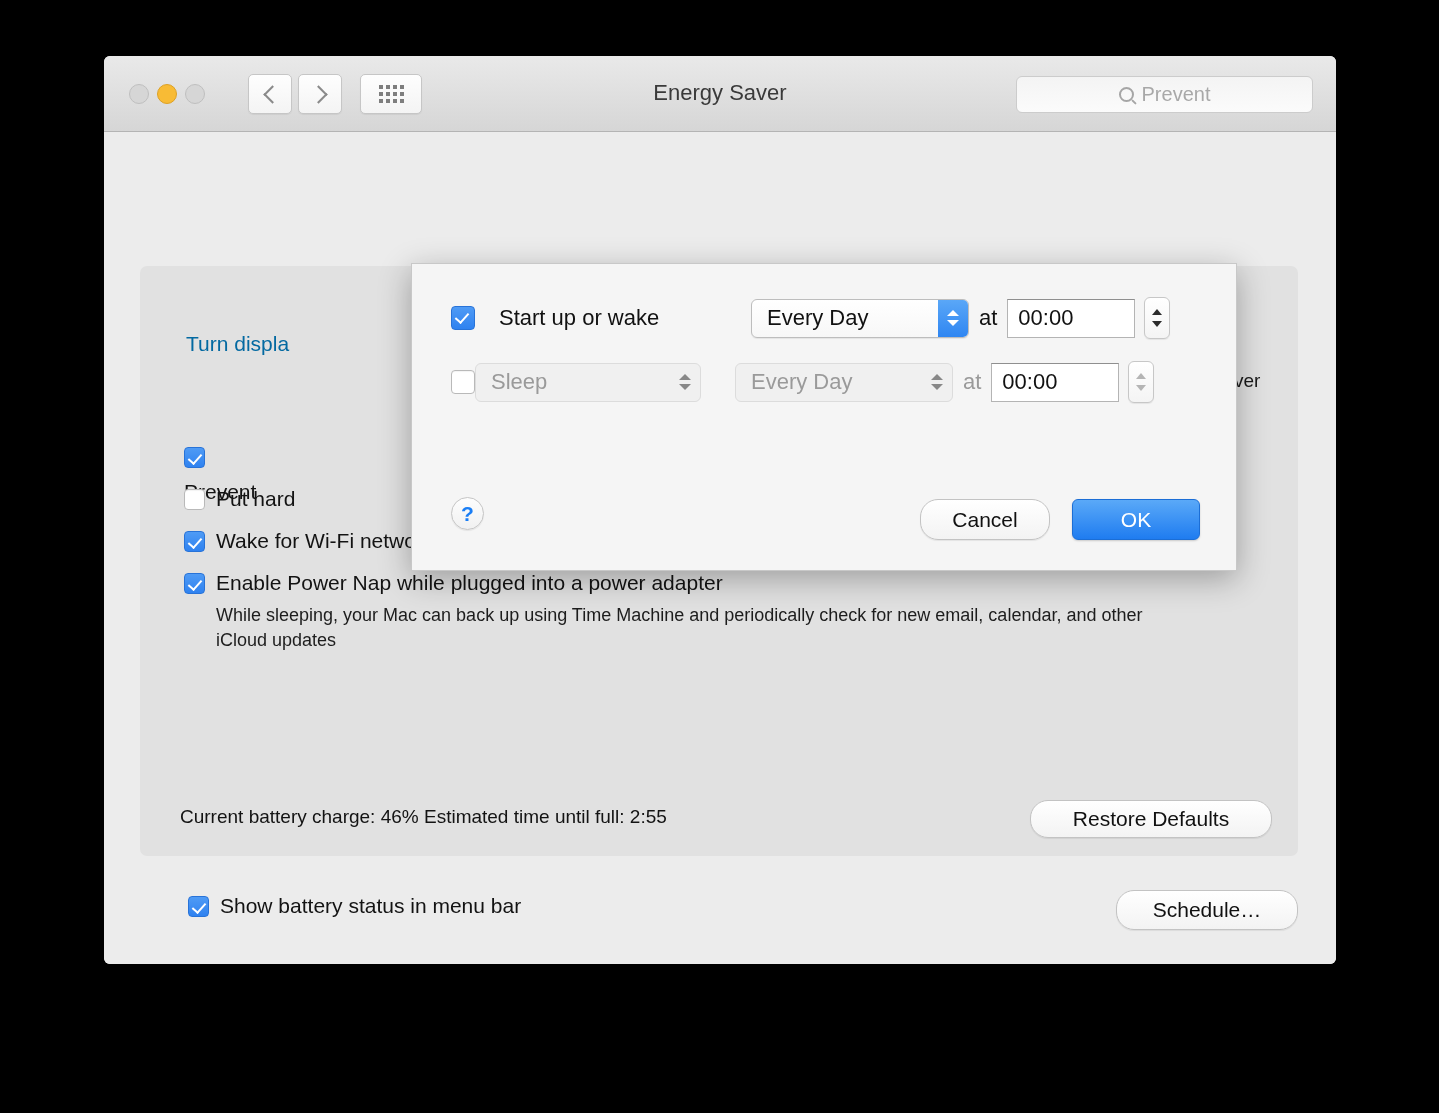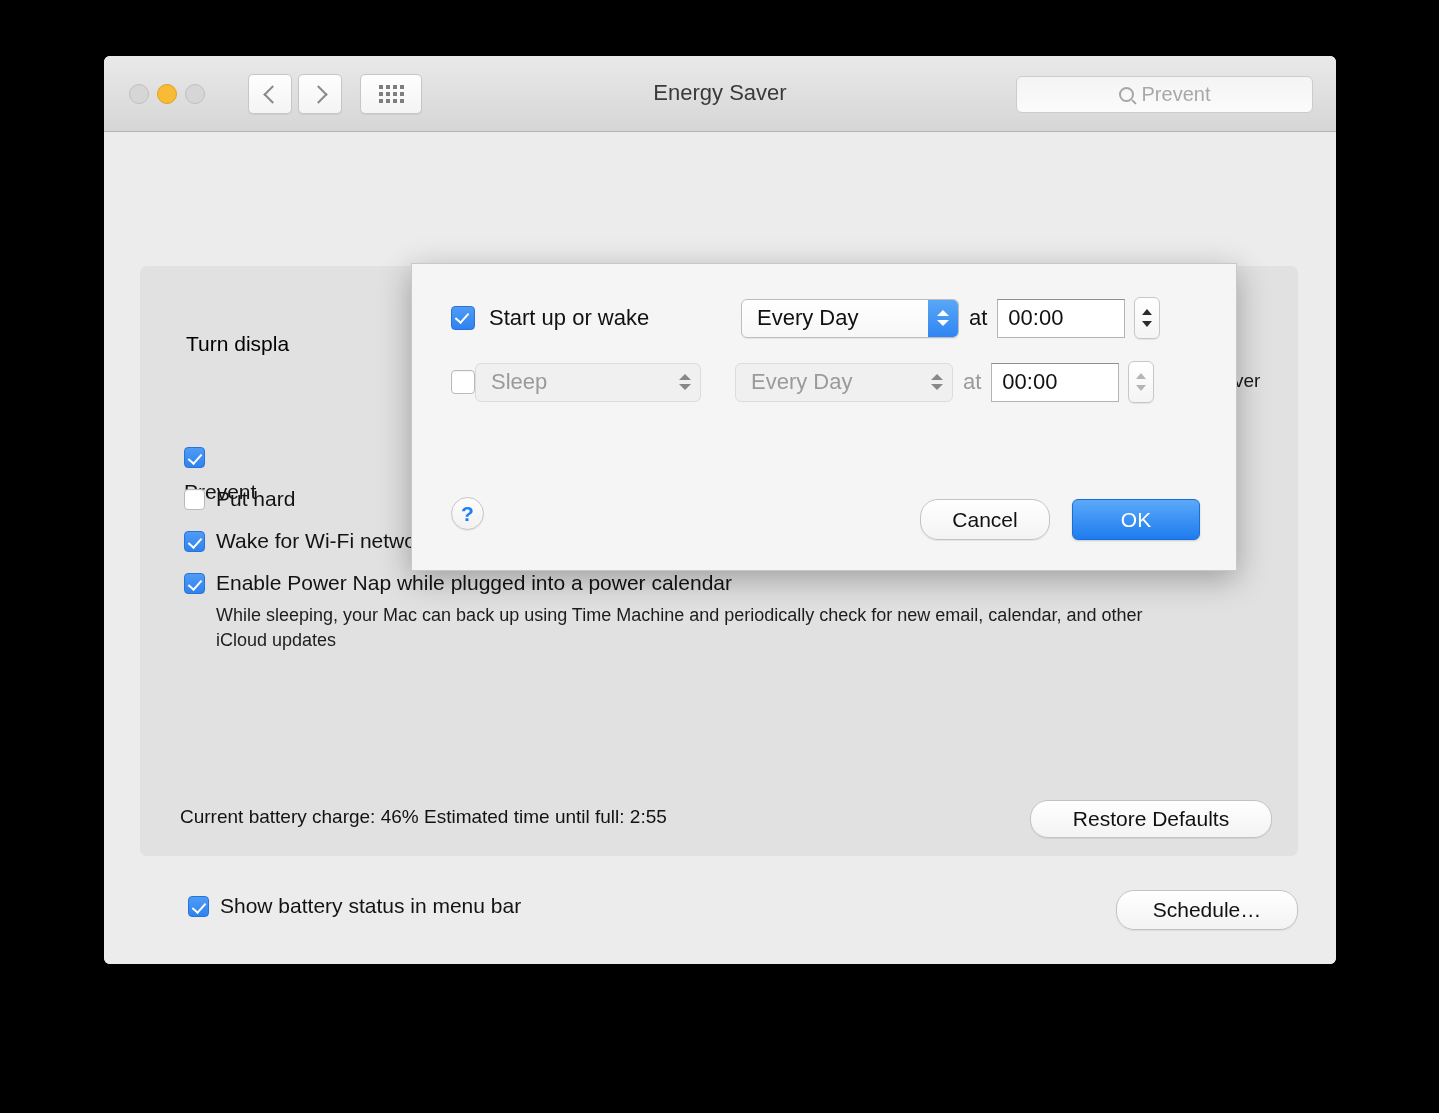--- a/index.html
+++ b/index.html
@@ -137,21 +137,21 @@
     position: absolute;
     left: 36px; top: 134px;
     width: 1158px; height: 590px;
     background: #e1e1e1;
     border-radius: 7px;
   }
 
   #turn-display-label {
     position: absolute;
     left: 46px; top: 66px;
-    font-size: 21px; color: #000000;
+    font-size: 21px; color: #0369a1;
     white-space: nowrap;
   }
 
   
   #slider-wrap { position: absolute; left: 840px; top: 60px; width: 300px; }
   #slider-track {
     position: absolute; left: 0; top: 10px;
     width: 250px; height: 7px;
     background: #a8a8a8;
     border-radius: 4px;
@@ -441,42 +441,42 @@
       </div>
 
       <div class="cbrow" style="left:44px; top:262px;">
         <span class="cb on"></span>
         <span class="cbtext">Wake for Wi-Fi network access</span>
       </div>
 
       <div class="cbrow" style="left:44px; top:304px;">
         <span class="cb on"></span>
         <span>
-          <span class="cbtext">Enable Power Nap while plugged into a power calendar</span>
+          <span class="cbtext">Enable Power Nap while plugged into a power adapter</span>
           <div class="cbsub" style="margin-top:7px;">While sleeping, your Mac can back up using Time Machine and periodically check for new email, calendar, and other iCloud updates</div>
         </span>
       </div>
 
       <div id="battery-status">Current battery charge: 46%  Estimated time until full: 2:55</div>
 
       <div class="pushbtn" id="restore-defaults">Restore Defaults</div>
     </div>
 
     <div id="show-battery-row">
       <span class="cb on" style="margin-top:0;"></span>
       <span class="cbtext">Show battery status in menu bar</span>
     </div>
 
     <div class="pushbtn" id="schedule-button">Schedule…</div>
 
     <div id="dialog">
 
       <div class="drow" id="drow1">
         <span class="cb on" style="margin-top:0; width:24px; height:24px;"></span>
-        <span class="dlabel" style="margin-left:14px; width:252px;">Start up or wake</span>
+        <span class="dlabel" style="margin-left:24px; width:252px;">Start up or wake</span>
         <span class="popup enabled" style="width:218px;">
           <span>Every Day</span>
           <span class="popup-arrows">
             <i class="ar up"></i>
               <i class="ar down"></i>
           </span>
         </span>
         <span class="at-label">at</span>
         <span class="timefield">00:00</span>
         <span class="stepper on">

